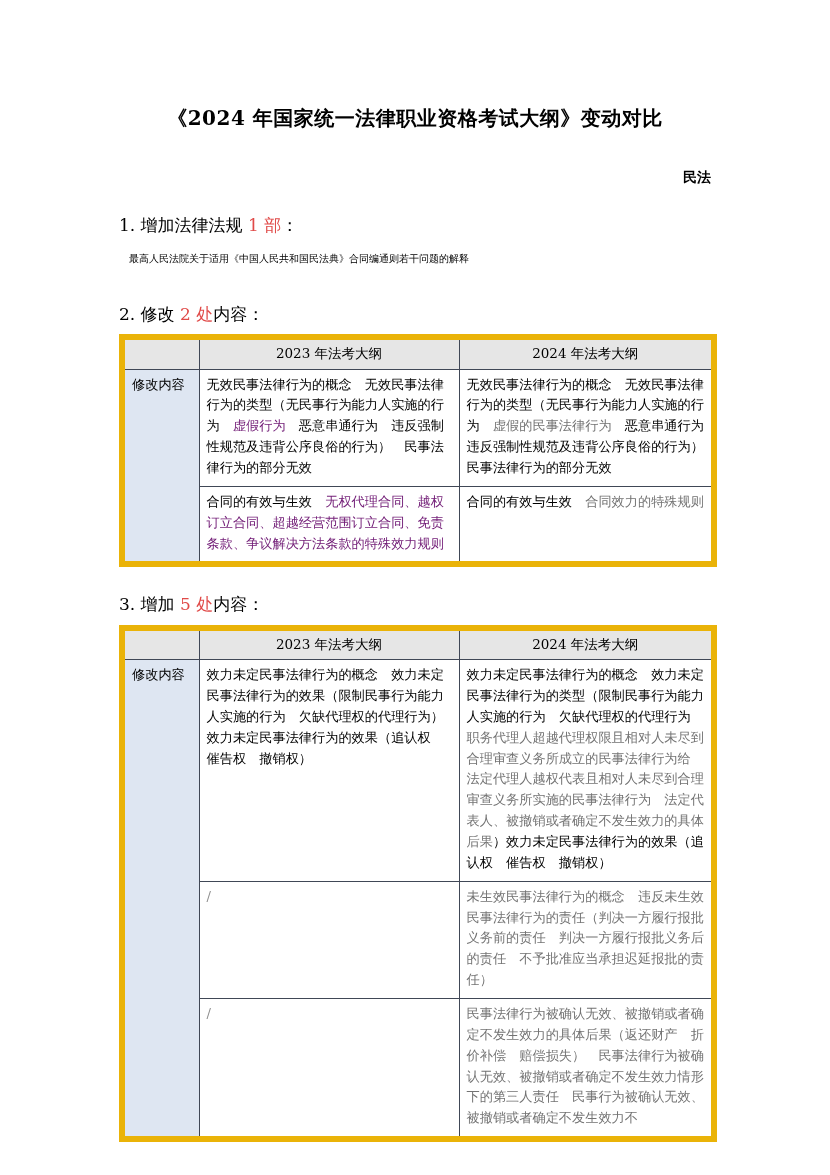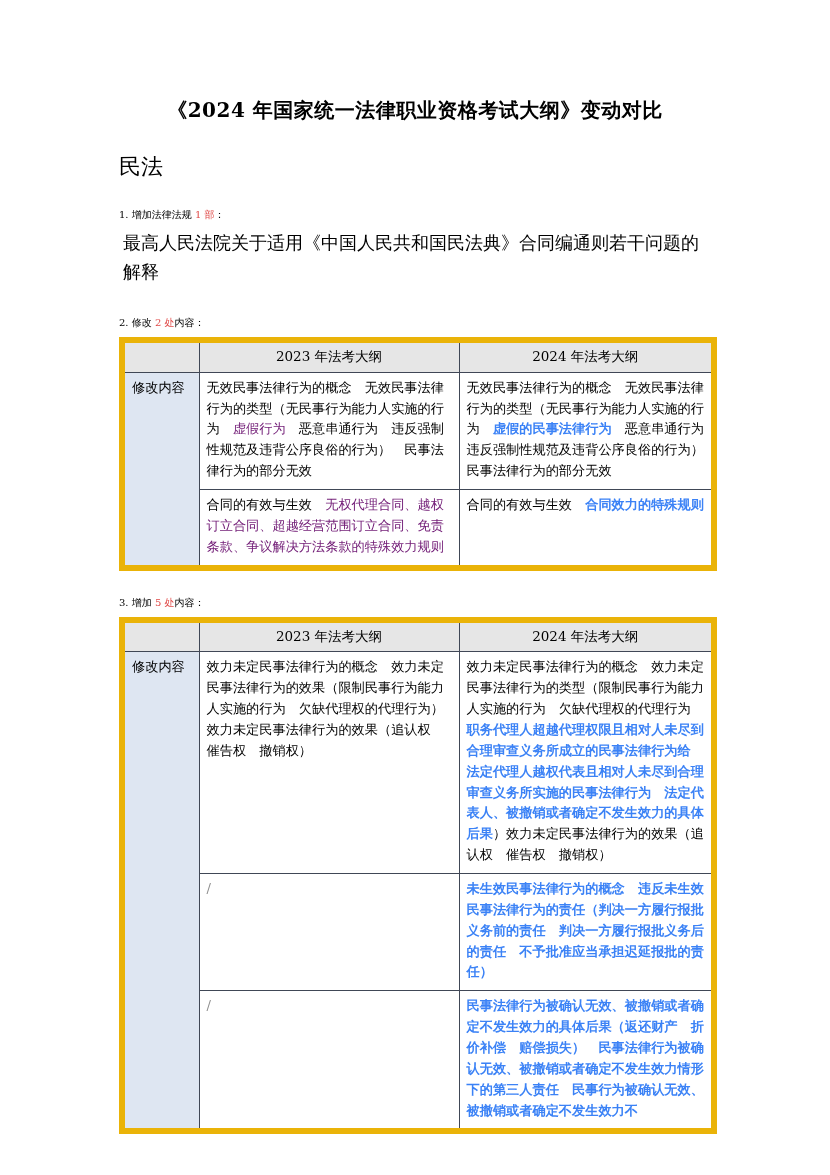--- a/index.html
+++ b/index.html
@@ -20,51 +20,51 @@
     height: 1175px;
     box-sizing: border-box;
     padding: 0 119px;
   }
 
   .doc-title {
     text-align: center;
     font-size: 20px;
     font-weight: bold;
     letter-spacing: 0.5px;
-    margin: 0;
+    margin: 8px;
     padding-top: 96px;
     line-height: 1.4;
   }
   .doc-subtitle {
-    text-align: left;
-    font-size: 22px;
-    font-weight: normal;
+    text-align: right;
+    font-size: 14px;
+    font-weight: bold;
     margin: 0;
     padding-top: 28px;
     line-height: 1.4;
   }
 
   .section-head {
-    font-size: 10px;
+    font-size: 17px;
     line-height: 1.55;
     margin: 0;
     padding-top: 24px;
   }
   .section-body {
-    font-size: 18px;
+    font-size: 10px;
     line-height: 1.6;
-    margin: 4px;
+    margin: 10px;
     padding-top: 3px;
   }
   .red {
     color: #e04a48;
   }
   .red-b {
-    color: #3b82f6;
-    font-weight: bold;
+    color: #737373;
+    font-weight: normal;
   }
   .blue {
     color: #701a75;
   }
 
   table.cmp {
     border-collapse: collapse;
     width: 592px;
     table-layout: fixed;
     margin-top: 7px;

